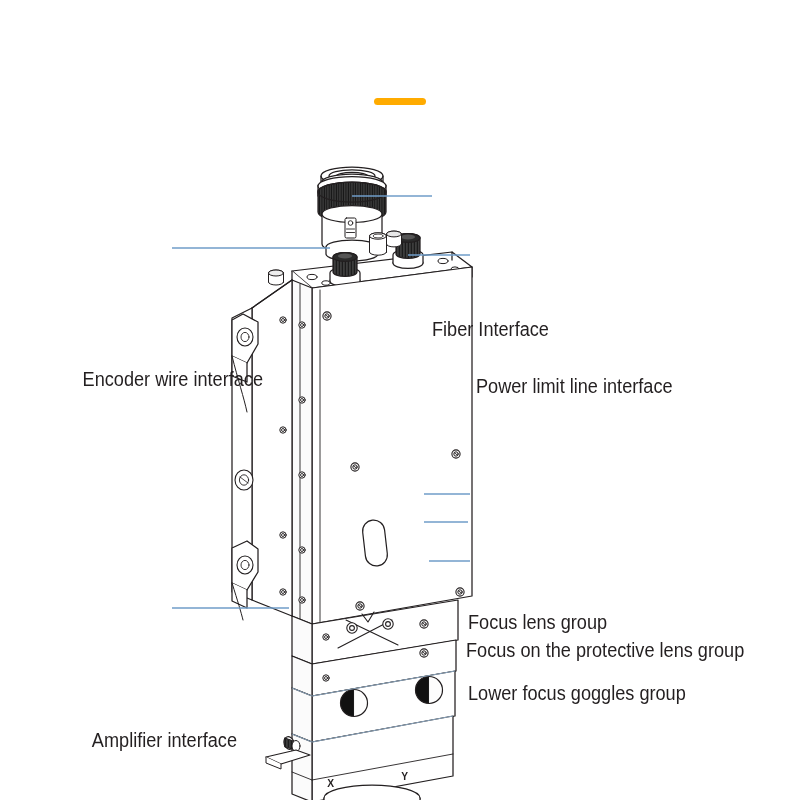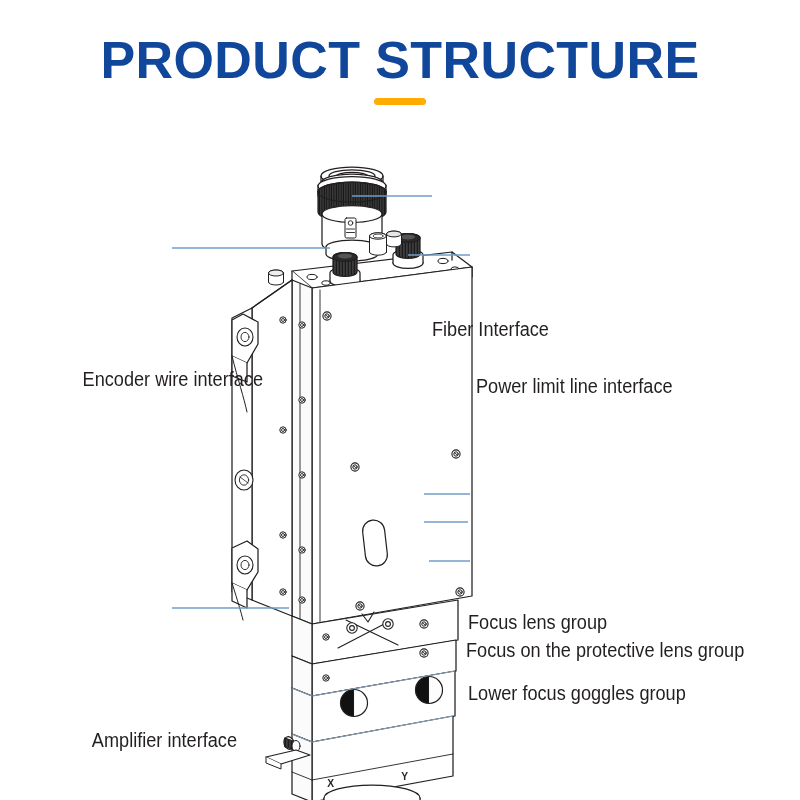--- a/index.html
+++ b/index.html
@@ -36,21 +36,20 @@
   }
   .label.right{transform-origin:left center;}
   .label.left{transform-origin:right center;text-align:right;}
 </style>
 </head>
 <body>
 
 <div id="page">
 
   <div class="header">
-    <div class="title">PRODUCT STRUCTURE</div>
     <div class="accent-bar"></div>
   </div>
 
   <div class="figure">
     <svg width="800" height="670" viewBox="0 0 800 670" xmlns="http://www.w3.org/2000/svg">
       <defs>
 
         <pattern id="knurl" width="3" height="8" patternUnits="userSpaceOnUse">
           <rect width="3" height="8" fill="#1c1c1c"></rect>
           <rect x="1.6" width="0.7" height="8" fill="#6e6e6e"></rect>

